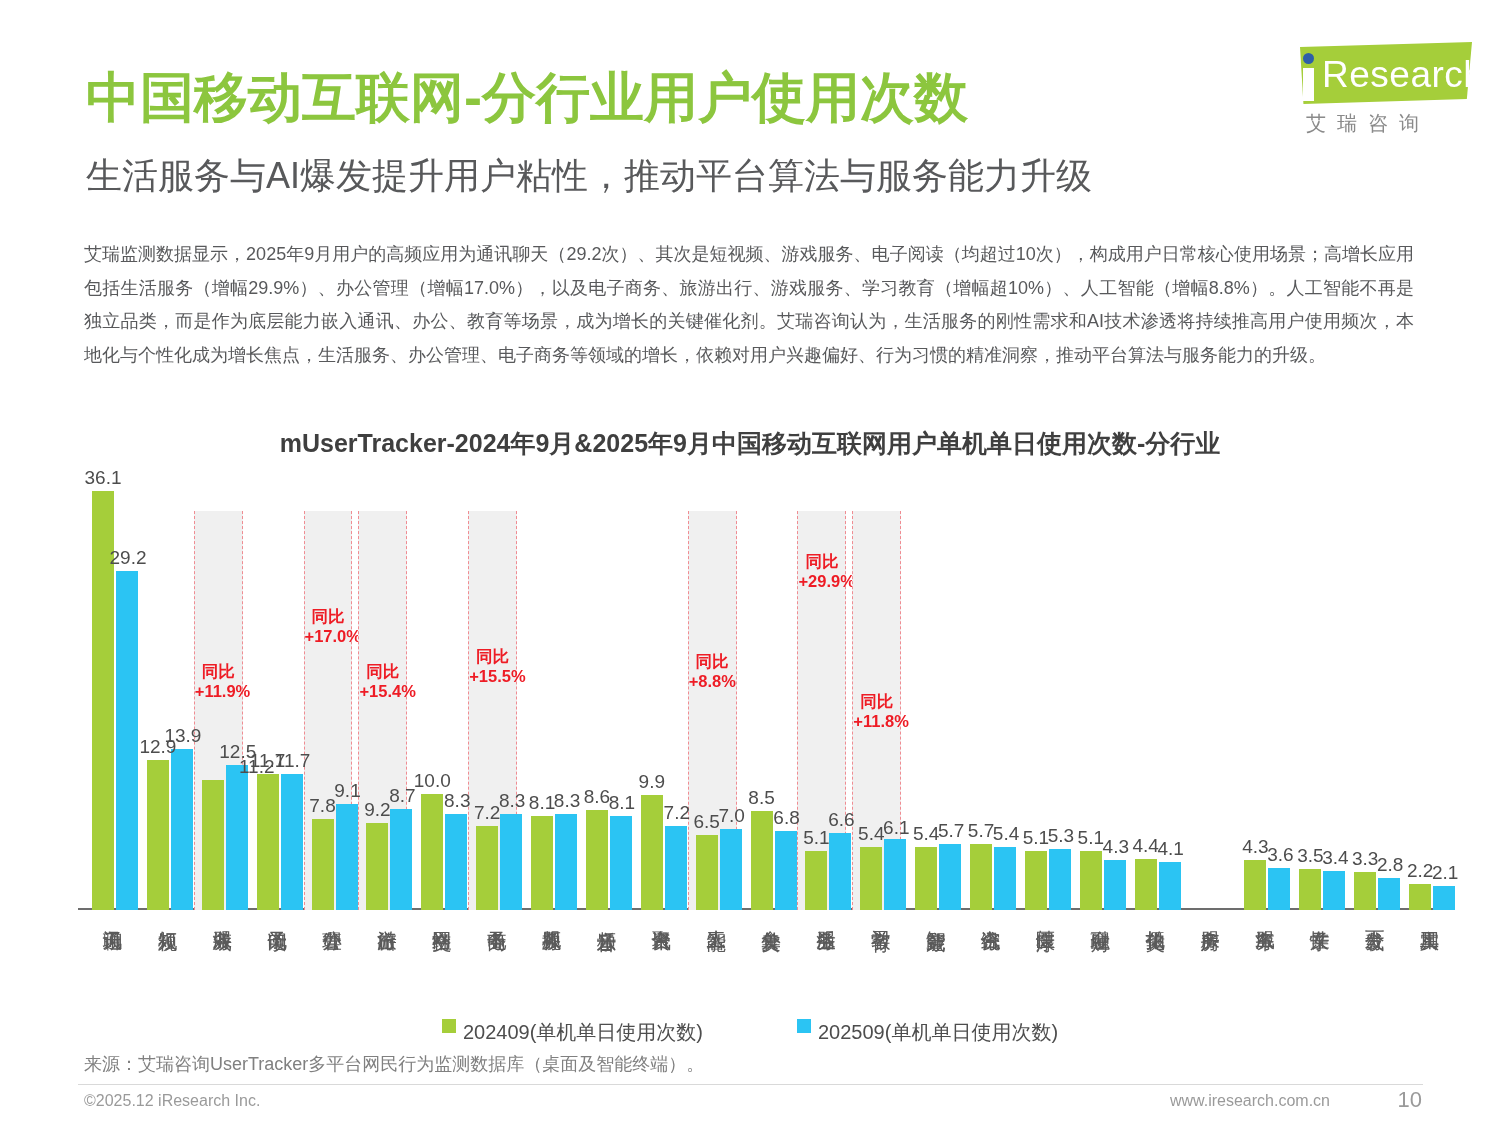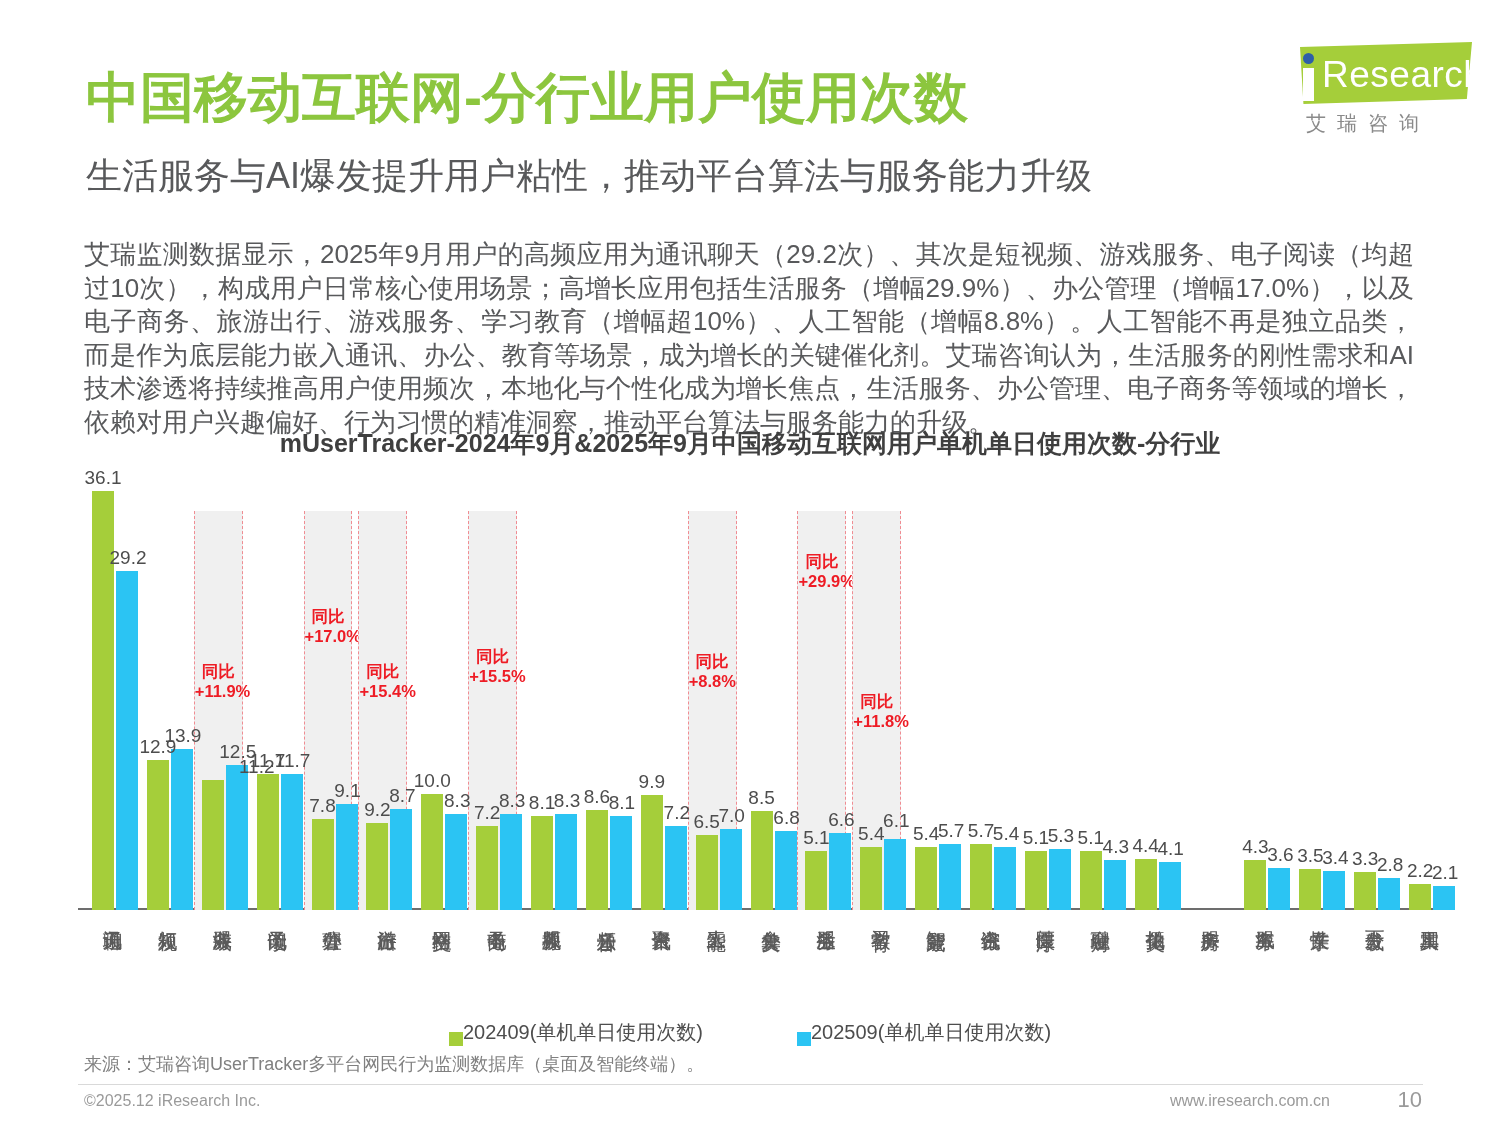--- a/index.html
+++ b/index.html
@@ -47,21 +47,21 @@
   }
   #logo-cn {
     position: absolute; left: 34px; top: 70px; width: 160px;
     font-size: 20px; color: #8a8a8a; letter-spacing: 11px; text-align: left;
     white-space: nowrap;
   }
 
   
   #lead-paragraph {
     position: absolute; left: 84px; top: 238px; width: 1330px;
-    font-size: 26px; line-height: 33.5px; color: #58595B;
+    font-size: 18px; line-height: 33.5px; color: #58595B;
     text-align: justify;
   }
 
   
   #chart-title {
     position: absolute; left: 0; top: 427px; width: 1500px;
     text-align: center; font-size: 25px; font-weight: 700; color: #3f3f3f;
   }
 
   #chart-area {
@@ -107,21 +107,21 @@
     writing-mode: vertical-rl; text-orientation: upright;
     letter-spacing: 0.5px; text-align: left;
   }
 
   
   #legend {
     position: absolute; left: 0; top: 1019px; width: 1500px;
     display: flex; justify-content: center; gap: 94px;
     font-size: 20px; color: #4d4d4d;
   }
-  .legend-item { display: flex; align-items: flex-end; }
+  .legend-item { display: flex; align-items: flex-start; gap: 7px; }
   .legend-swatch { width: 14px; height: 14px; display: inline-block; }
 
   
   #source-note {
     position: absolute; left: 84px; top: 1052px;
     font-size: 18px; color: #808080;
   }
   #footer-rule {
     position: absolute; left: 78px; top: 1084px; width: 1345px; height: 1px;
     background: #d9d9d9;
@@ -277,21 +277,21 @@
       <div class="bar-group" style="left: 727.44px; width: 46px; height: 425px;">
         <div class="bar s1" style="height: 59.1939px; background: rgb(165, 206, 58);"></div>
         <div class="bar s2" style="height: 76.6039px; background: rgb(43, 196, 243);"></div>
         <div class="vlabel s1" style="bottom: 61.1939px;">5.1</div>
         <div class="vlabel s2" style="bottom: 78.6039px;">6.6</div>
       </div>
       <div class="bar-group" style="left: 782.32px; width: 46px; height: 425px;">
         <div class="bar s1" style="height: 62.6759px; background: rgb(165, 206, 58);"></div>
         <div class="bar s2" style="height: 70.8006px; background: rgb(43, 196, 243);"></div>
         <div class="vlabel s1" style="bottom: 64.6759px;">5.4</div>
-        <div class="vlabel s2" style="bottom: 78px; margin-top: 42px;">6.1</div>
+        <div class="vlabel s2" style="bottom: 71px; margin-top: 42px;">6.1</div>
       </div>
       <div class="bar-group" style="left: 837.2px; width: 46px; height: 425px;">
         <div class="bar s1" style="height: 62.6759px; background: rgb(165, 206, 58);"></div>
         <div class="bar s2" style="height: 66.1579px; background: rgb(43, 196, 243);"></div>
         <div class="vlabel s1" style="bottom: 64.6759px;">5.4</div>
         <div class="vlabel s2" style="bottom: 68.1579px;">5.7</div>
       </div>
       <div class="bar-group" style="left: 892.08px; width: 46px; height: 425px;">
         <div class="bar s1" style="height: 66.1579px; background: rgb(165, 206, 58);"></div>
         <div class="bar s2" style="height: 62.6759px; background: rgb(43, 196, 243);"></div>

